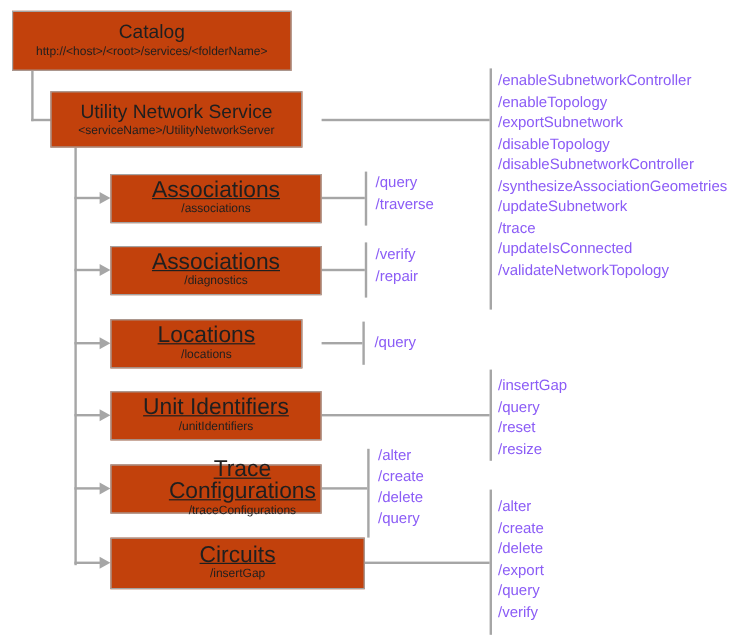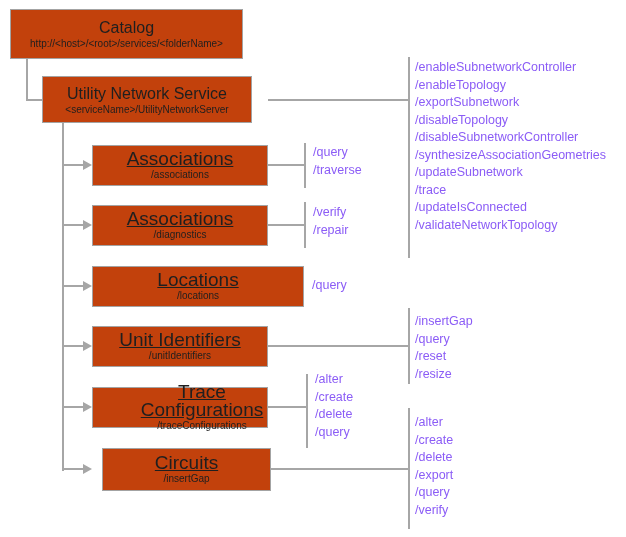--- a/index.html
+++ b/index.html
@@ -89,36 +89,36 @@
   <div class="node" style="left:92px;top:145px;width:176px;height:41px;">
     <div class="node-title small">Associations</div>
     <div class="node-sub">/associations</div>
   </div>
 
   <div class="node" style="left:92px;top:205px;width:176px;height:41px;">
     <div class="node-title small">Associations</div>
     <div class="node-sub">/diagnostics</div>
   </div>
 
-  <div class="node" style="left:92px;top:266px;width:212px;height:41px;">
+  <div class="node" style="left:92px;top:266px;width:160px;height:41px;">
     <div class="node-title small">Locations</div>
     <div class="node-sub">/locations</div>
   </div>
 
   <div class="node" style="left:92px;top:326px;width:176px;height:41px;">
     <div class="node-title small">Unit Identifiers</div>
     <div class="node-sub">/unitIdentifiers</div>
   </div>
 
   <div class="node" style="left:92px;top:387px;width:176px;height:41px;padding-left:44px;">
     <div class="node-title small">Trace Configurations</div>
     <div class="node-sub">/traceConfigurations</div>
   </div>
 
-  <div class="node" style="left:92px;top:448px;width:169px;height:43px;margin-left:10px;">
+  <div class="node" style="left:92px;top:448px;width:212px;height:43px;">
     <div class="node-title small">Circuits</div>
     <div class="node-sub">/insertGap</div>
   </div>
 
   <div class="ops" style="left:415px;top:59px;">
     <div>/enableSubnetworkController</div>
     <div>/enableTopology</div>
     <div>/exportSubnetwork</div>
     <div>/disableTopology</div>
     <div>/disableSubnetworkController</div>

